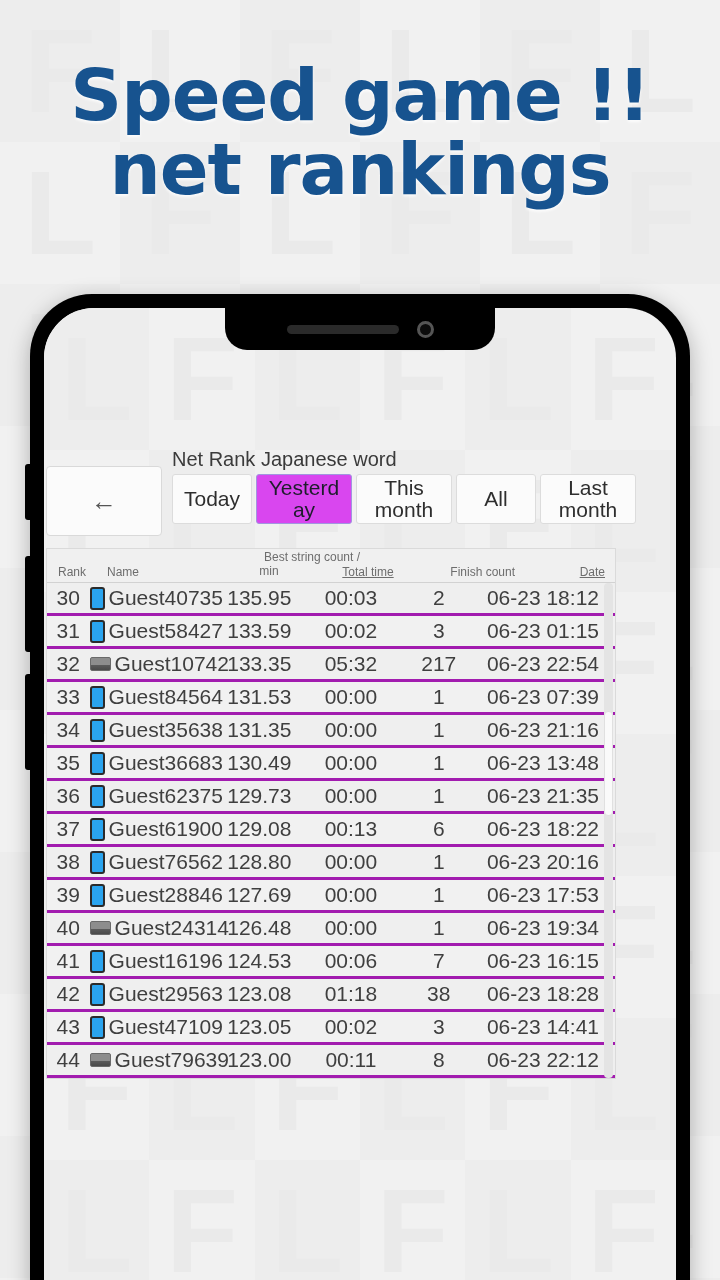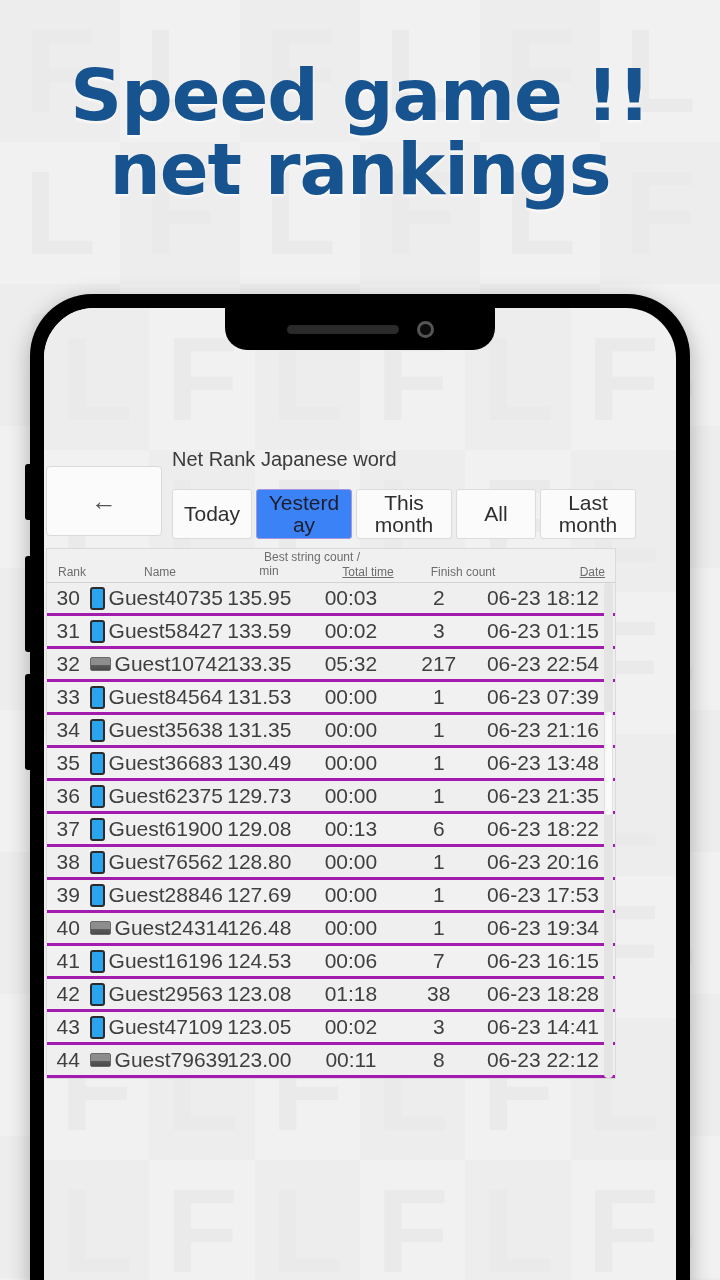--- a/index.html
+++ b/index.html
@@ -183,21 +183,21 @@
     align-items: center;
     justify-content: center;
     font-size: 26px;
     color: #555;
     margin-left: 2px;
   }
 
   .tabs {
     display: flex;
     margin-left: 10px;
-    margin-top: 23px;
+    margin-top: 8px;
     align-items: stretch;
   }
   .tab {
     min-width: 80px;
     padding: 0 8px;
     height: 50px;
     background: #fbfbfb;
     border: 1px solid #dcdcdc;
     border-radius: 3px;
     margin-right: 4px;
@@ -205,21 +205,21 @@
     align-items: center;
     justify-content: center;
     text-align: center;
     font-size: 21px;
     color: #2e2e2e;
     line-height: 1.05;
     font-family: "Liberation Sans", sans-serif;
   }
   .tab.wide { min-width: 84px; }
   .tab.selected {
-    background: #3b82f6;
+    background: #d946ef;
     border-color: #a196df;
     color: #1d1d2b;
   }
   .tab .tab-label { display: block; max-width: 78px; word-break: break-word; }
 
   
   .table-wrap {
     position: absolute;
     left: 2px;
     top: 100px;
@@ -234,24 +234,24 @@
     height: 34px;
     padding: 0 2px 3px 2px;
     background: #f0f0f0;
     border-bottom: 1px solid #d2d2d2;
     font-size: 12px;
     color: #6b6b6b;
     position: relative;
   }
   .th { font-size: 12px; color: #6d6d6d; white-space: nowrap; }
   .th.rank   { width: 46px; text-align: center; }
-  .th.name   { width: 118px; text-align: center; padding-left: 12px; }
+  .th.name   { width: 118px; text-align: left; padding-left: 12px; }
   .th.best   { width: 112px; text-align: center; line-height: 1.15; }
   .th.total  { width: 86px;  text-align: center; text-decoration: underline; }
-  .th.finish { width: 104px; text-align: center; }
+  .th.finish { width: 104px; text-align: right; }
   .th.date   { flex: 1;      text-align: right; padding-right: 8px; text-decoration: underline; }
   .th.best .best-top {
     position: absolute;
     top: 2px;
     left: 190px;
     width: 150px;
     text-align: center;
     font-size: 12px;
     color: #6d6d6d;
   }

